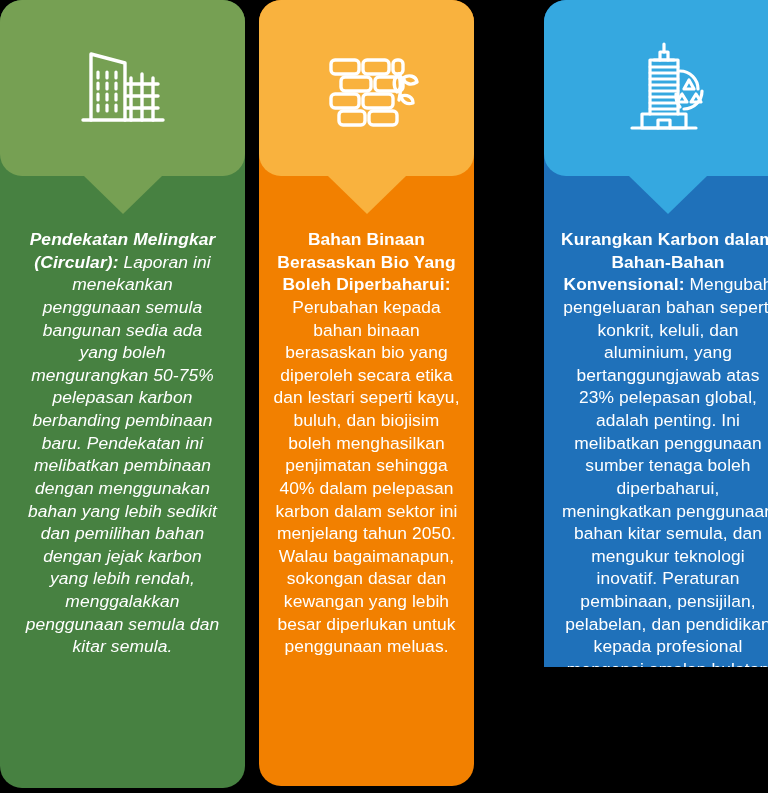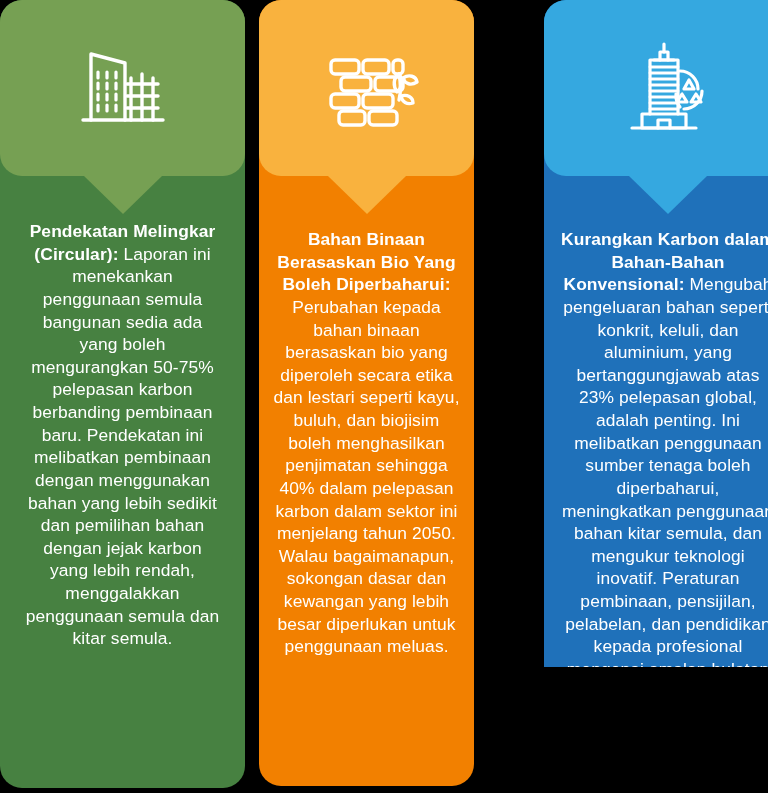--- a/index.html
+++ b/index.html
@@ -99,21 +99,21 @@
   #card-3 .card-body { height: 791px; background: #1F71BA; }
 
   #card-1 .card-head { background: #76A053; }
   #card-2 .card-head { background: #F9B23E; }
   #card-3 .card-head { background: #35A8E0; }
 
   #card-1 .card-pointer { border-top: 38px solid #76A053; }
   #card-2 .card-pointer { border-top: 38px solid #F9B23E; }
   #card-3 .card-pointer { border-top: 38px solid #35A8E0; }
 
-  #card-1 .card-text { top: 220px; padding: 0 22px; font-size: 17.4px; }
+  #card-1 .card-text { top: 228px; padding: 0 22px; font-size: 17.4px; font-style: italic; }
   #card-2 .card-text { top: 228px; padding: 0 14px; font-size: 17.4px; }
   #card-3 .card-text { top: 228px; padding: 0 16px; font-size: 17.4px; }
 </style>
 </head>
 <body>
 
 <div id="infographic">
 
   <div class="card" id="card-1">
     <div class="card-body"></div>

